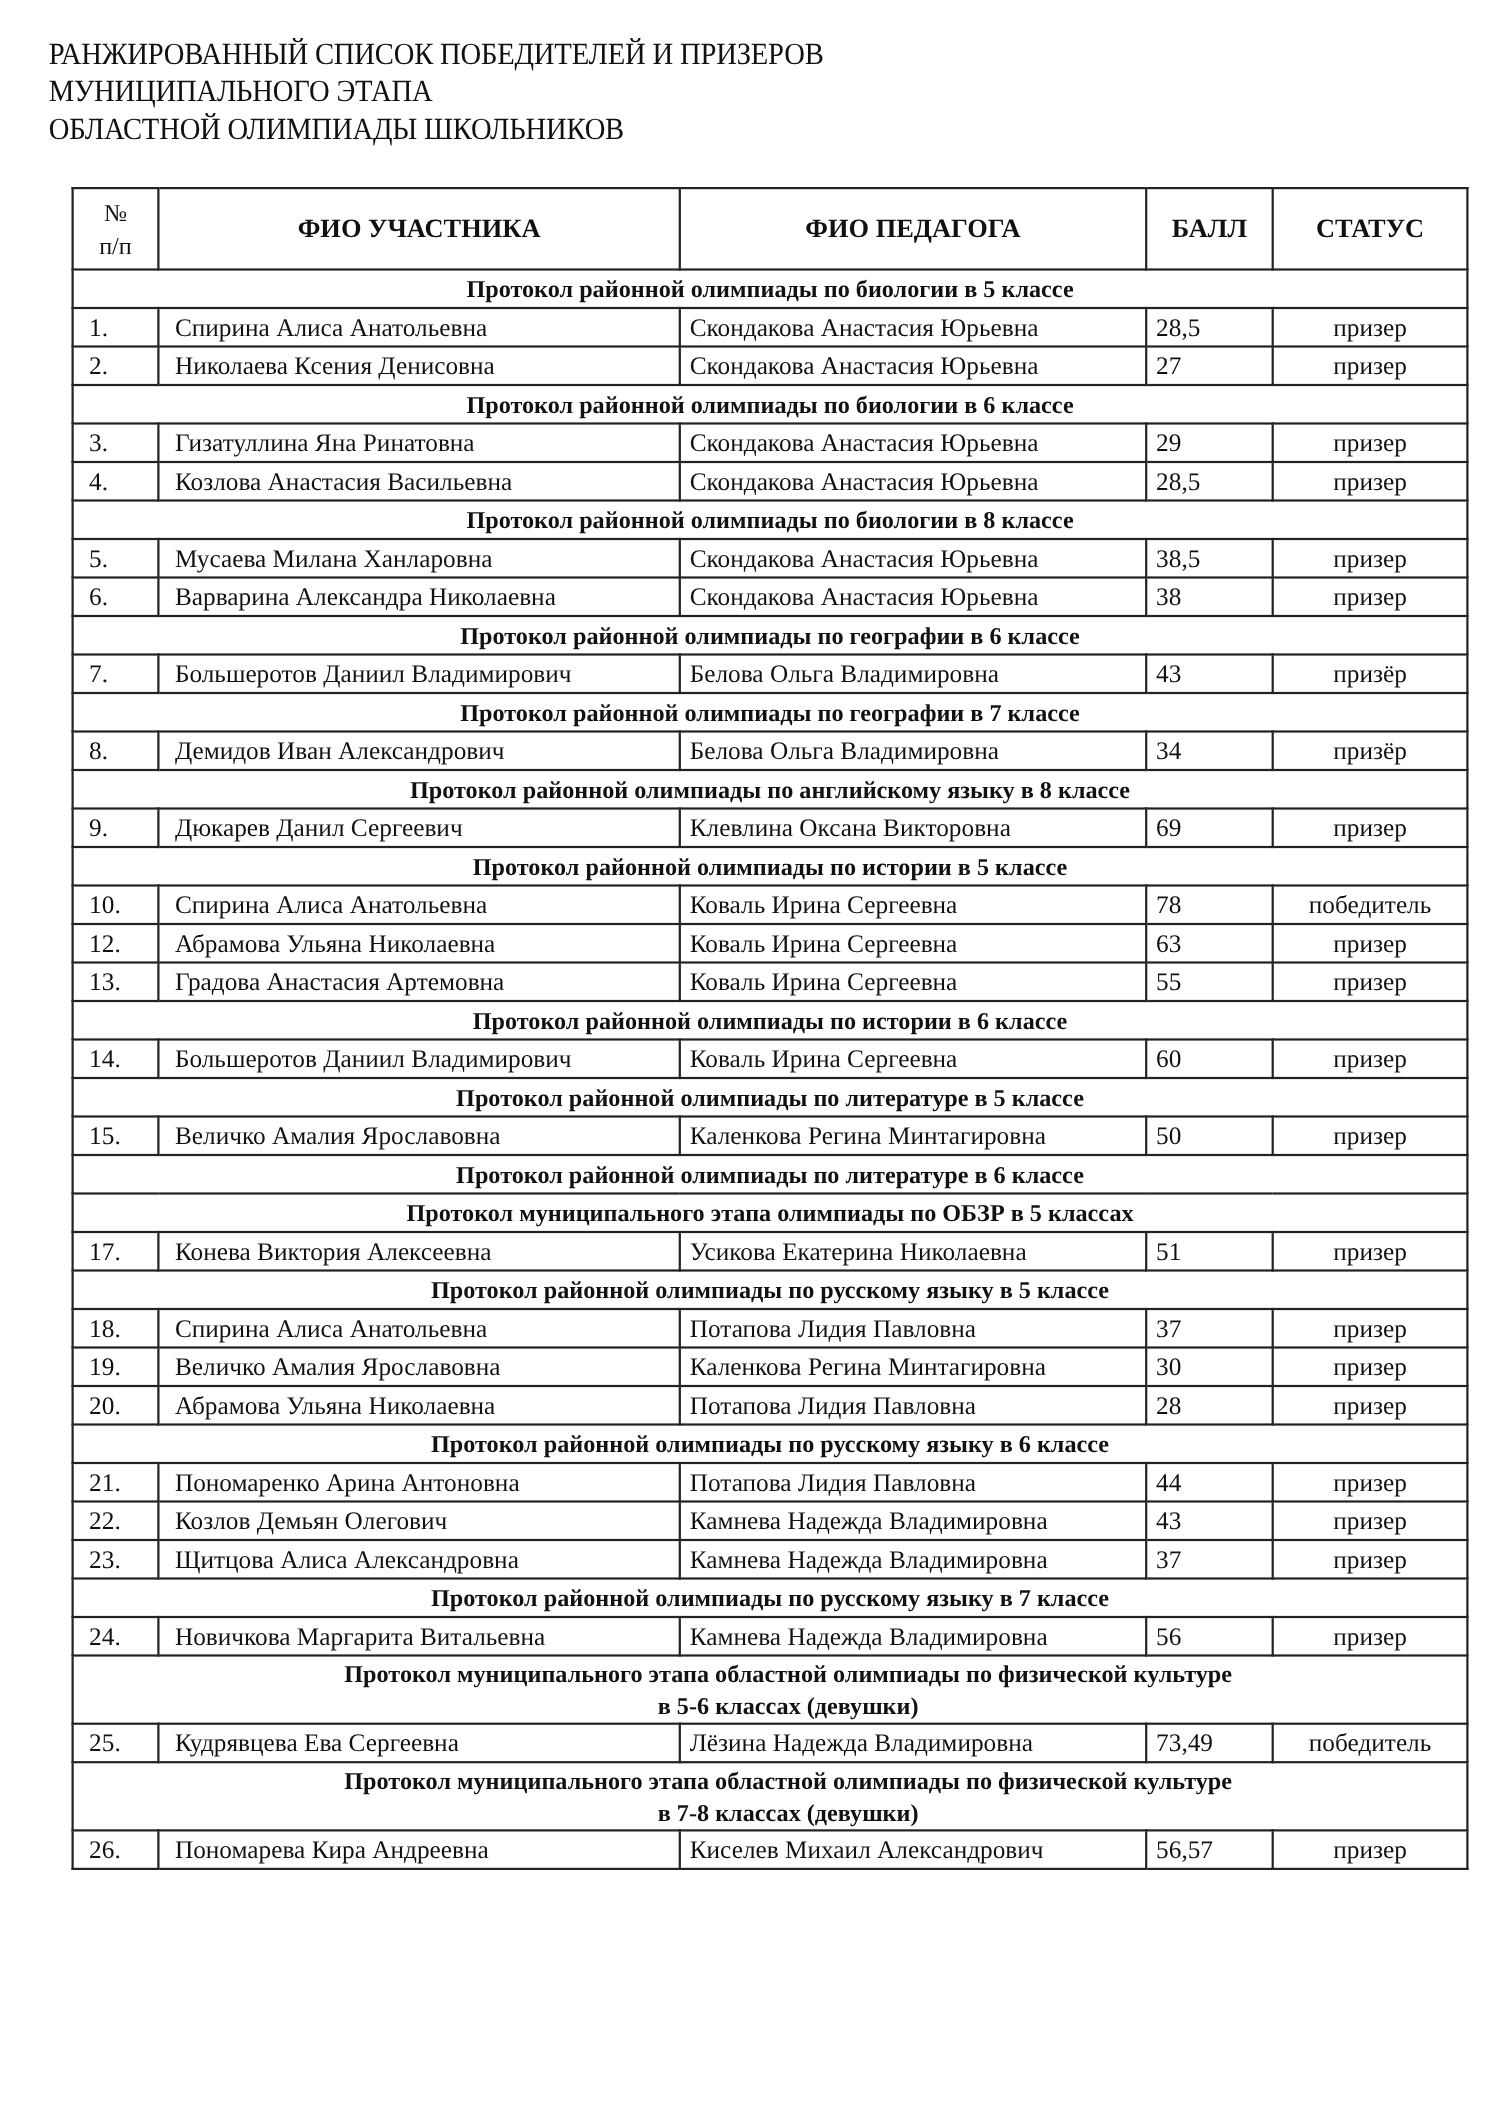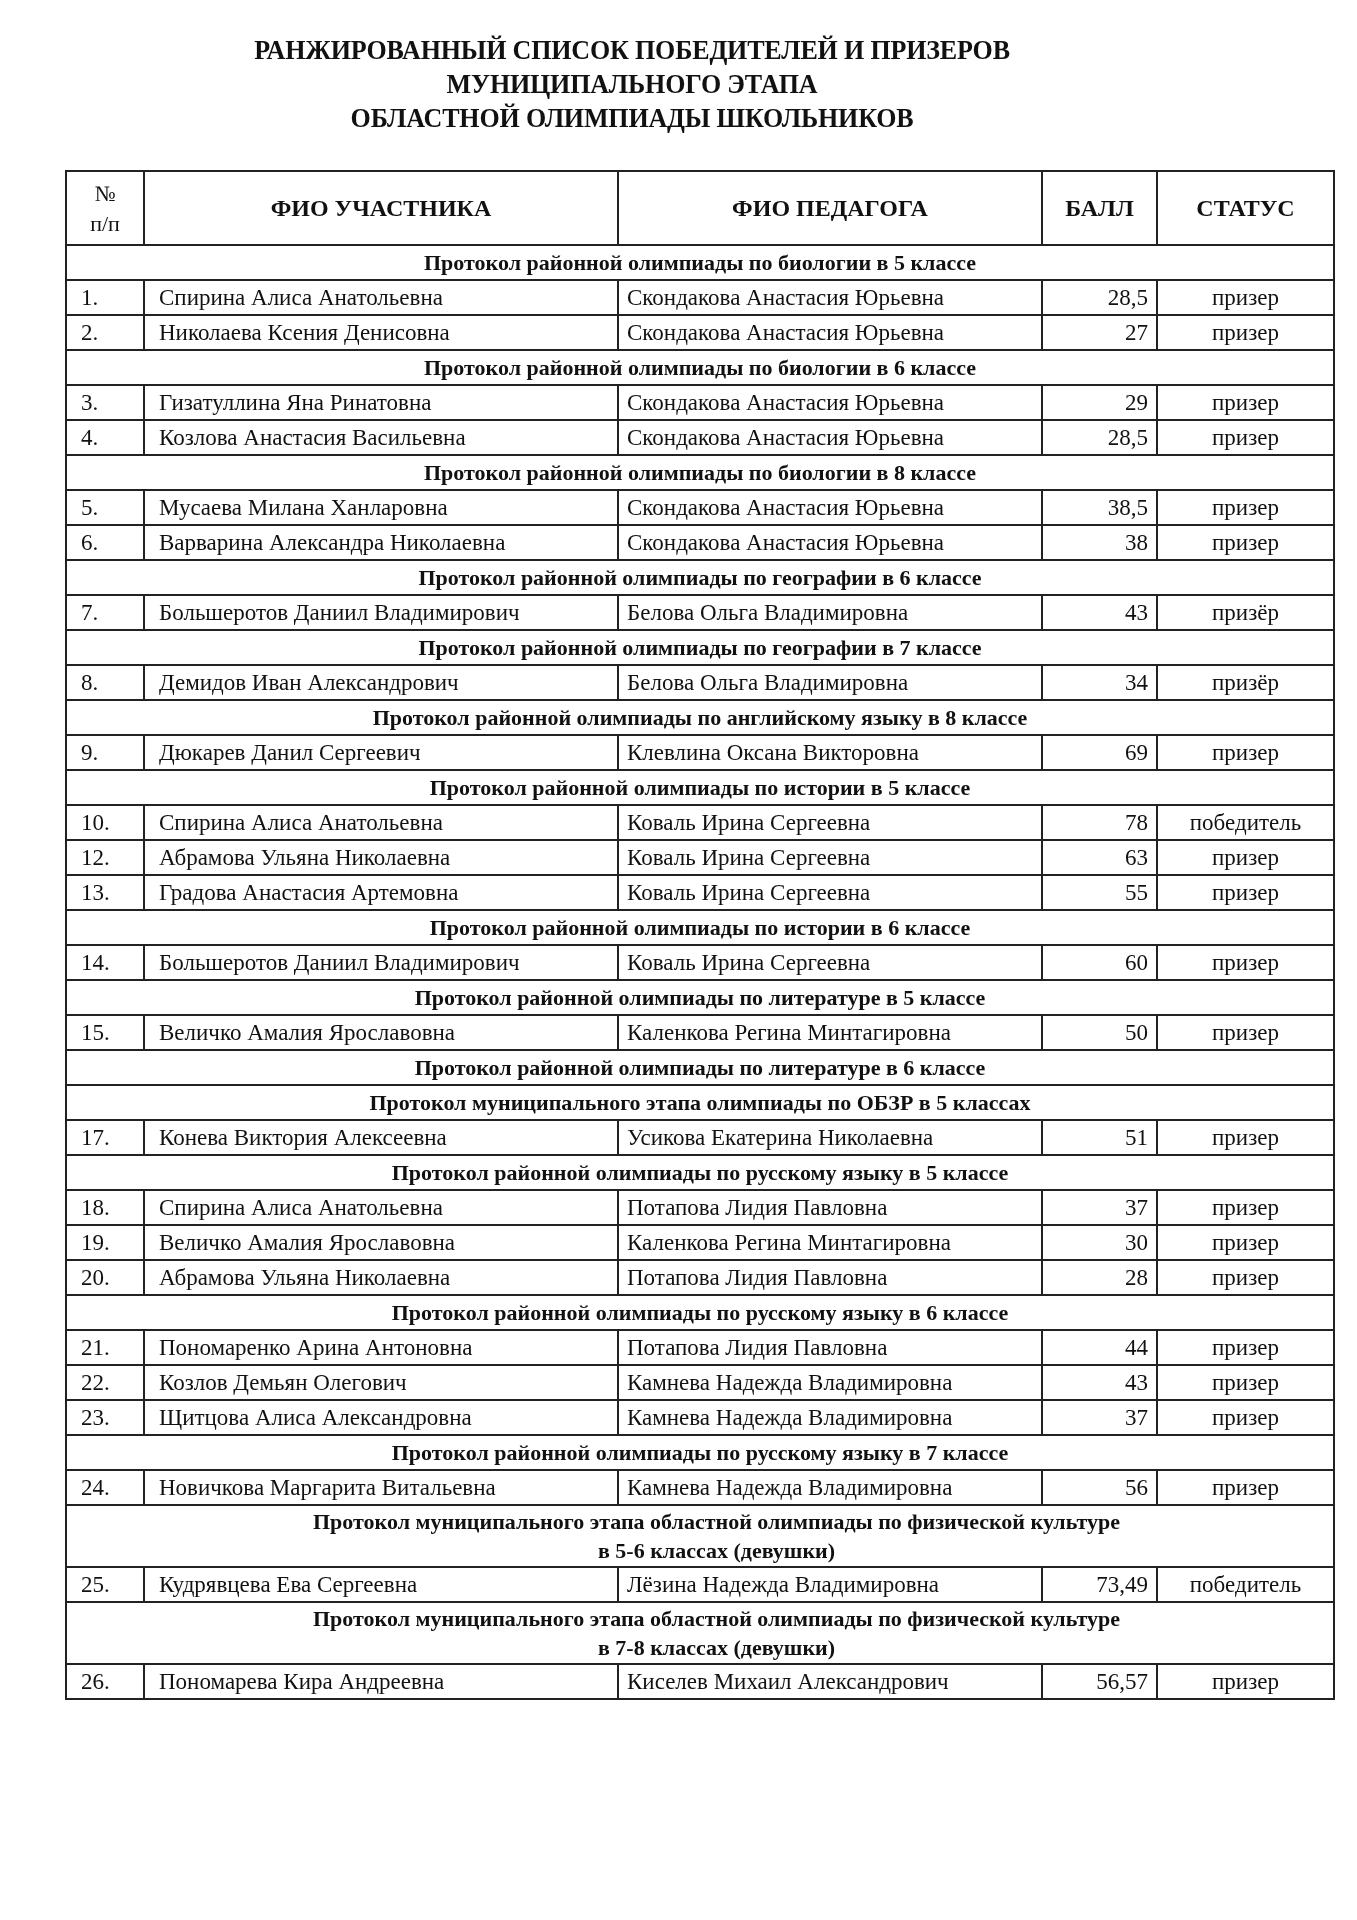--- a/index.html
+++ b/index.html
@@ -2,37 +2,37 @@
 <html><head>
 <meta charset="utf-8">
 <style>
   html, body { margin: 0; padding: 0; background: #ffffff; }
   body {
     width: 1357px; height: 1920px; position: relative; overflow: hidden;
     font-family: "Liberation Serif", "DejaVu Serif", serif; color: #111;
   }
   .title {
     position: absolute; left: 0; top: 33px; width: 1264px;
-    text-align: center; font-weight: bold; font-size: 28px; line-height: 34px;
+    text-align: left; font-weight: normal; font-size: 28px; line-height: 34px;
     letter-spacing: -0.2px;
   }
   .title div { transform: scaleX(0.93); }
   table {
     position: absolute; left: 65px; top: 170px; width: 1268px;
     border-collapse: collapse; table-layout: fixed;
     font-size: 23px;
   }
   td, th { border: 2px solid #222; padding: 0 8px; }
   th { font-weight: bold; height: 70px; text-align: center; font-size: 24px; }
   th.num { font-size: 22px; line-height: 30px; font-weight: normal; padding-top: 2px; }
   td { height: 33px; line-height: 33px; white-space: nowrap; overflow: hidden; }
   td.c-num { text-align: left; padding-left: 14px; }
   td.c-name { padding-left: 14px; }
   td.c-teacher { }
-  td.c-score { text-align: right; }
+  td.c-score { text-align: left; }
   td.c-status { text-align: center; margin-top: 22px; }
   tr.section td {
     text-align: center; font-weight: bold; font-size: 22px;
   }
   tr.section.double td { line-height: 29px; height: 60px; white-space: normal; padding-left: 41px; }
 </style>
 </head>
 <body>
 
 <div class="title">

